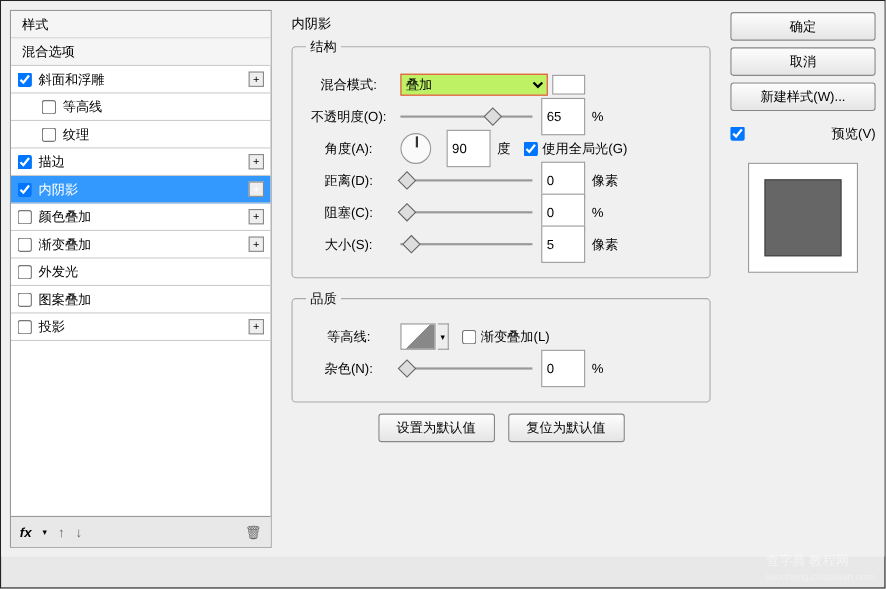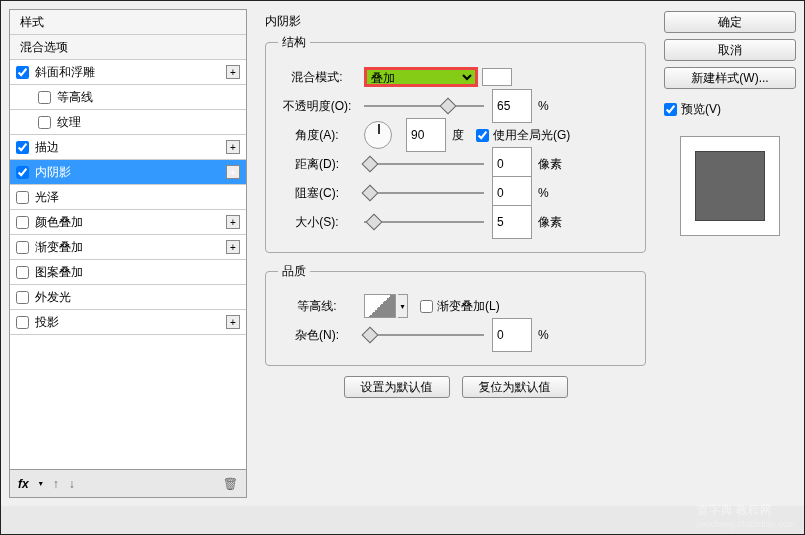--- a/index.html
+++ b/index.html
@@ -23,38 +23,38 @@
 .left-footer .fx { font-style: italic; font-weight: bold; }
 .left-footer .arrow { color: #666; cursor: pointer; }
 .left-footer .spacer { flex: 1; }
 .left-footer .trash { cursor: pointer; color: #666; }
 .center-panel { flex: 1; padding: 4px 10px; }
 .panel-title { margin-bottom: 4px; }
 fieldset { border: 1px solid #aaa; border-radius: 4px; padding: 10px 12px 14px; margin-bottom: 10px; }
 fieldset legend { padding: 0 4px; font-family: Liberation Serif, serif; }
 .row { display: flex; align-items: center; height: 26px; margin: 3px 0; }
 .row .lbl { width: 78px; text-align: center; margin-right: 8px; }
-.row select { width: 114px; height: 20px; border: 3px solid #ef4444; background: #84cc16; }
+.row select { width: 134px; height: 20px; border: 1px solid #ef4444; background: #bef264; }
 .row .swatch { width: 30px; height: 18px; border: 1px solid #999; background: #fff; margin-left: 4px; cursor: pointer; }
 .row .slider { width: 120px; height: 16px; position: relative; display: flex; align-items: center; }
 .row .slider .track { height: 2px; background: #999; width: 100%; }
 .row .slider .thumb { position: absolute; width: 12px; height: 12px; background: #ddd; border: 1px solid #666; transform: rotate(45deg); top: 2px; }
 .row input[type=text] { width: 40px; height: 20px; border: 1px solid #999; text-align: left; padding: 16px 4px; margin-left: 8px; }
 .row .unit { margin-left: 6px; }
 .row .dial { width: 28px; height: 28px; border: 1px solid #999; border-radius: 50%; background: #fafafa; position: relative; margin-right: 6px; }
 .row .dial::after { content: ''; position: absolute; width: 2px; height: 10px; background: #333; left: 13px; top: 2px; }
 .row .chk { display: flex; align-items: center; margin-left: 12px; }
 .row .chk input { margin-right: 4px; }
 .contour { width: 32px; height: 24px; border: 1px solid #999; background: linear-gradient(135deg, #fff 50%, #888 50%); cursor: pointer; margin-right: 2px; }
 .contour-dd { width:10px; height:24px; border:1px solid #999; border-left:none; background:#eee; display:flex; align-items:center; justify-content:center; font-size:8px; cursor:pointer; }
 .btn-row { display: flex; gap: 12px; justify-content: center; margin-top: 6px; }
-.btn { height: 22px; padding: 0 16px; border: 1px solid #888; border-radius: 3px; background: linear-gradient(#fdfdfd,#e5e5e5); cursor: pointer; display: flex; align-items: center; }
+.btn { height: 22px; padding: 12px 16px; border: 1px solid #888; border-radius: 3px; background: linear-gradient(#fdfdfd,#e5e5e5); cursor: pointer; display: flex; align-items: center; }
 .right-panel { width: 132px; display: flex; flex-direction: column; gap: 6px; padding-top: 2px; }
 .right-panel .btn { width: 100%; justify-content: center; }
-.preview-chk { display: flex; align-items: center; justify-content: flex-start; margin: 6px 0; }
+.preview-chk { display: flex; align-items: center; justify-content: space-between; margin: 6px 0; }
 .preview-chk input { margin-right: 4px; }
 .preview-box { width: 100px; height: 100px; border: 1px solid #999; background: #fff; margin: 6px auto; display: flex; align-items: center; justify-content: center; }
 .preview-inner { width: 70px; height: 70px; background: #666; border: 1px solid #444; }
 .watermark { position: absolute; right: 10px; bottom: 6px; color: rgba(255,255,255,0.5); font-size: 14px; pointer-events: none; }
 .watermark small { display:block; font-size:9px; color: rgba(255,255,255,0.35); text-align:right; }
 </style>
 </head>
 <body>
 
 <div class="window">
@@ -87,39 +87,35 @@
               <span class="label">描边</span>
               <span class="plus">+</span>
             </div>
             <div class="style-item selected">
               <input type="checkbox" checked="" style="">
               <span class="label">内阴影</span>
               <span class="plus">+</span>
             </div>
             <div class="style-item">
               <input type="checkbox" style="">
-              <span class="label">光泽</span>
-            </div>
-            <div class="style-item">
-              <input type="checkbox" style="">
               <span class="label">颜色叠加</span>
               <span class="plus">+</span>
             </div>
             <div class="style-item">
               <input type="checkbox" style="">
               <span class="label">渐变叠加</span>
               <span class="plus">+</span>
             </div>
             <div class="style-item">
               <input type="checkbox" style="">
+              <span class="label">外发光</span>
+            </div>
+            <div class="style-item">
+              <input type="checkbox" style="">
               <span class="label">图案叠加</span>
-            </div>
-            <div class="style-item">
-              <input type="checkbox" style="">
-              <span class="label">外发光</span>
             </div>
             <div class="style-item">
               <input type="checkbox" style="">
               <span class="label">投影</span>
               <span class="plus">+</span>
             </div>
           </div>
       </div>
       <div class="left-footer">
         <span class="fx">fx</span>

